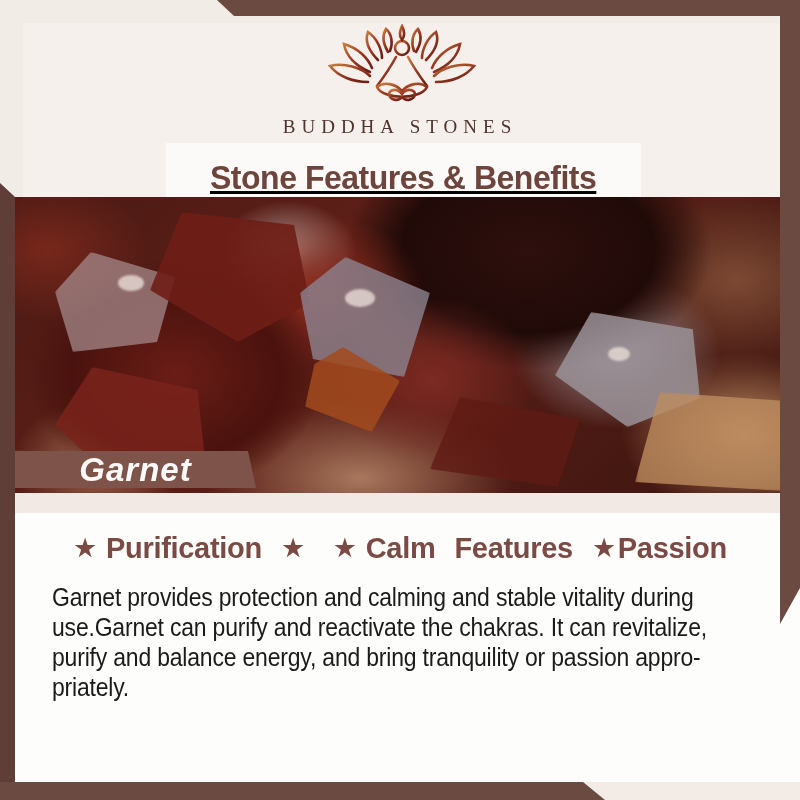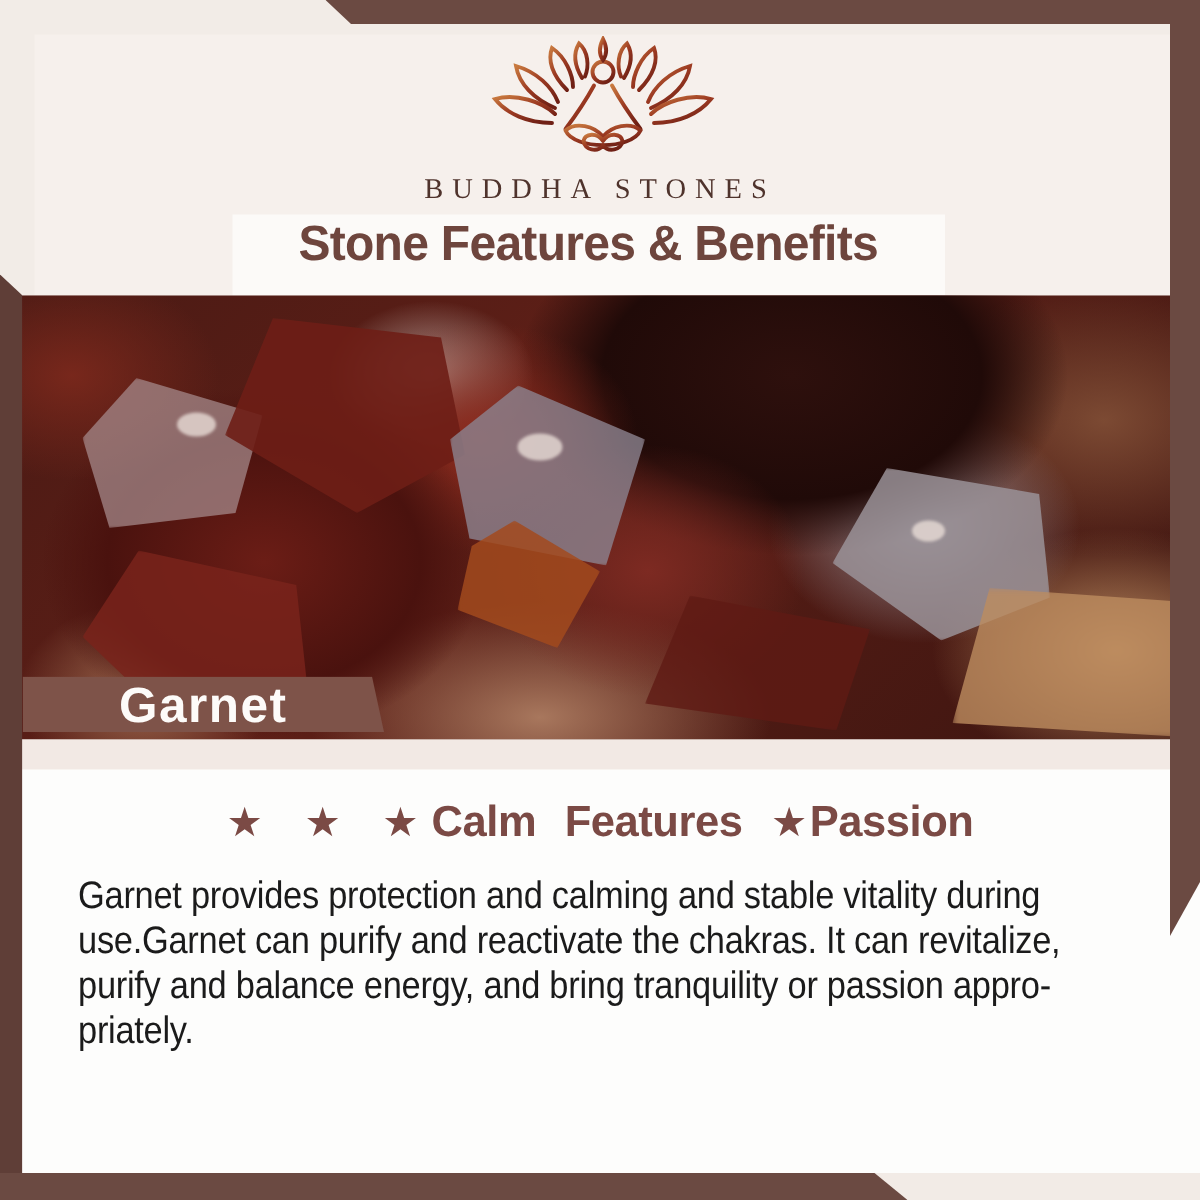--- a/index.html
+++ b/index.html
@@ -5,22 +5,22 @@
   html,body{margin:0;padding:0;}
   body{width:800px;height:800px;font-family:"Liberation Sans",sans-serif;}
   #canvas{position:relative;width:800px;height:800px;background:#f2ebe6;overflow:hidden;}
 
   
   .header-area{position:absolute;left:0;top:0;width:800px;height:197px;background:#f2ece7;}
   .header-panel{position:absolute;left:23px;top:23px;width:757px;height:174px;background:#f6f0ec;}
   .logo-wrap{position:absolute;left:320px;top:24px;width:164px;height:94px;}
   .brand-name{position:absolute;left:0;top:116px;width:800px;text-align:center;
     font-family:"Liberation Serif",serif;font-size:19px;letter-spacing:6px;color:#4f332c;font-weight:500;}
-  .title-box{position:absolute;left:155px;top:143px;width:475px;height:54px;background:#fcfaf8;
-    display:flex;align-items:flex-start;justify-content:center;}
+  .title-box{position:absolute;left:166px;top:143px;width:475px;height:54px;background:#fcfaf8;
+    display:flex;align-items:flex-end;justify-content:center;text-decoration:underline;}
   .title-text{font-size:33px;font-weight:bold;color:#6e453d;letter-spacing:-0.5px;transform:scaleX(0.97);}
 
   
   .photo{position:absolute;left:0;top:197px;width:800px;height:296px;overflow:hidden;
     background:
       radial-gradient(ellipse 140px 100px at 6% 18%, rgba(122,40,28,.95), transparent 70%),
       radial-gradient(ellipse 190px 150px at 22% 60%, #6b1d16 0%, #4a120e 55%, transparent 78%),
       radial-gradient(ellipse 150px 110px at 40% 32%, #8c2a1d 0%, transparent 70%),
       radial-gradient(ellipse 110px 80px at 36% 18%, #b0958f 0%, transparent 62%),
       radial-gradient(ellipse 150px 120px at 54% 62%, #7d2a22 0%, transparent 70%),
@@ -50,21 +50,21 @@
       clip-path:polygon(20% 0,100% 25%,85% 100%,0 80%);}
   .glint{position:absolute;background:#e8dcd6;opacity:.8;filter:blur(1px);border-radius:50%;}
   .g1{left:118px;top:78px;width:26px;height:16px;}
   .g2{left:345px;top:92px;width:30px;height:18px;}
   .g3{left:608px;top:150px;width:22px;height:14px;}
 
   
   .stone-label{position:absolute;left:15px;top:451px;width:241px;height:37px;background:#7e5349;
     clip-path:polygon(0 0,233px 0,241px 100%,0 100%);
     display:flex;align-items:center;justify-content:center;}
-  .stone-label span{font-size:33px;font-weight:bold;color:#fdfbf9;letter-spacing:1px;}
+  .stone-label span{font-size:33px;font-weight:bold;color:#fdfbf9;letter-spacing:1px;font-style:italic;}
 
   
   .beige-strip{position:absolute;left:0;top:493px;width:800px;height:20px;background:#f2e9e4;}
   .content-white{position:absolute;left:0;top:513px;width:800px;height:287px;background:#fdfdfc;}
 
   
   .features-row{position:absolute;left:15px;top:528px;width:770px;height:40px;
     display:flex;align-items:center;justify-content:center;gap:19px;
     color:#7b4a45;font-weight:bold;font-size:29px;letter-spacing:-0.3px;}
   .feat{display:flex;align-items:center;}
@@ -156,20 +156,21 @@
   <div class="stone-label">
     <span>Garnet</span>
   </div>
 
   <div class="beige-strip"></div>
   <div class="content-white"></div>
 
   <div class="features-row">
     <span class="feat">
       <span class="star">★</span>
+      <span>Purification</span>
     </span>
     <span class="feat">
       <span class="star">★</span>
     </span>
     <span class="feat">
       <span class="star">★</span>
       <span>Calm</span>
     </span>
     <span class="feat">
       <span>Features</span>

